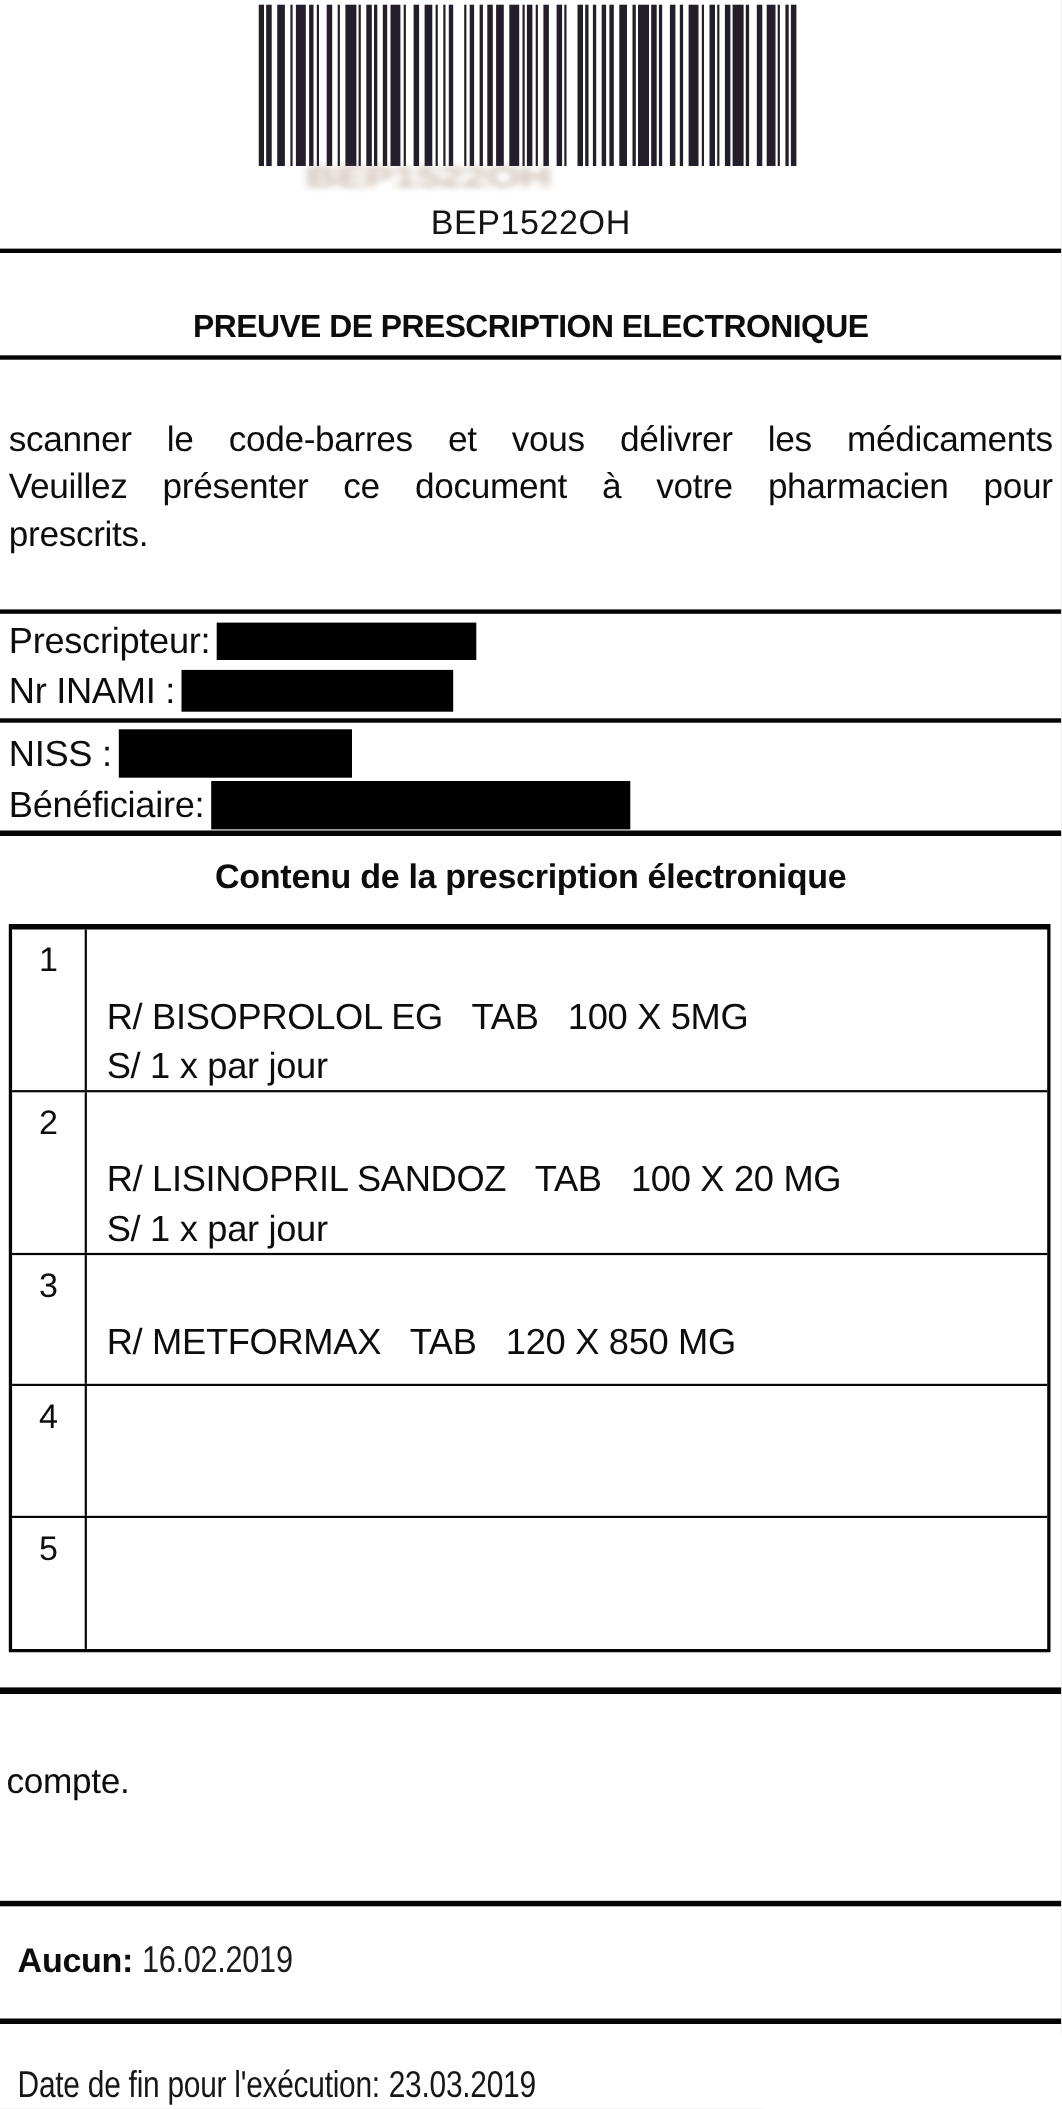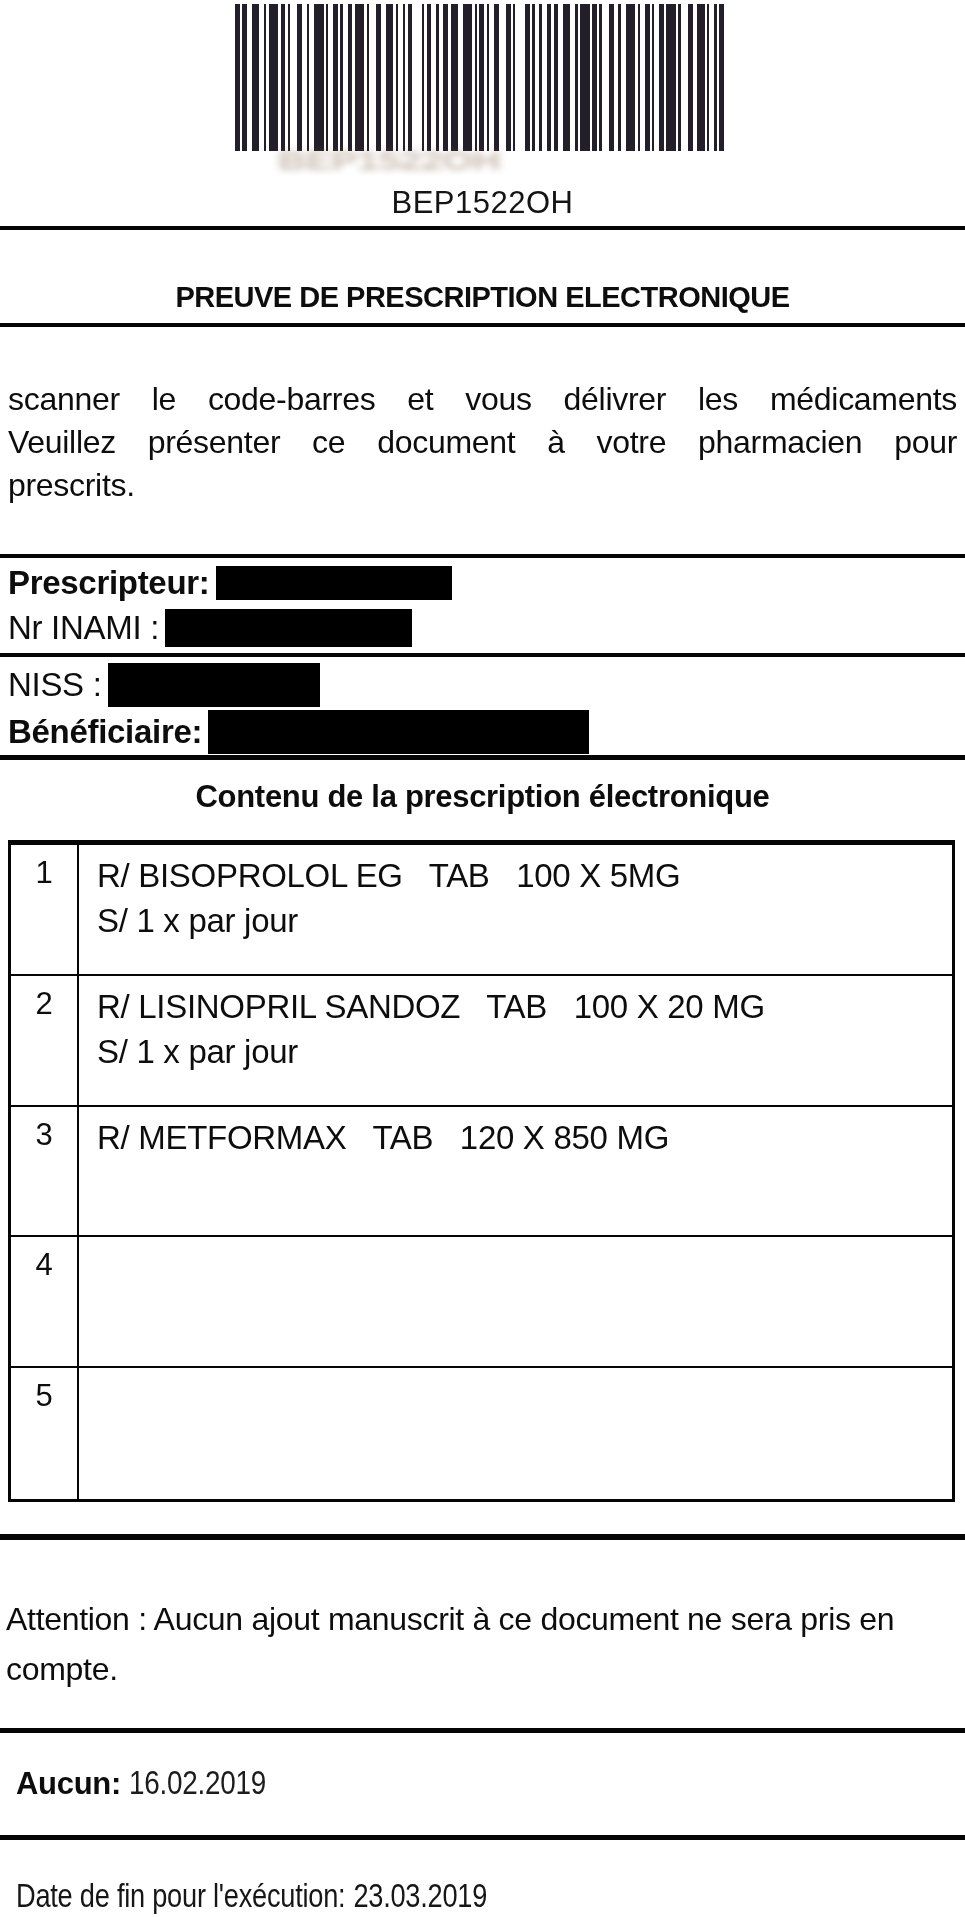--- a/index.html
+++ b/index.html
@@ -35,38 +35,38 @@
   .doc-title{
     position:absolute;left:0;top:253px;width:100%;
     text-align:center;font-weight:700;font-size:29px;letter-spacing:-0.5px;margin-top:28px;
   }
   .intro{position:absolute;left:8px;top:378px;width:949px;font-size:32px;}
   .intro .jline{text-align:justify;text-align-last:justify;height:43px;line-height:43px;}
   .intro .lline{text-align:left;height:43px;line-height:43px;}
   .party{position:absolute;left:8px;width:949px;}
   .party-row{display:flex;align-items:center;}
   .plabel{font-size:33px;white-space:pre;}
-  .bold{font-weight:700;}
+  .bold{font-weight:400;}
   .redact{background:#000;flex:none;}
   .contents-heading{
     position:absolute;left:0;top:779px;width:100%;
     text-align:center;font-weight:700;font-size:31px;
   }
   .rx-table{
     position:absolute;left:8px;top:840px;width:941px;height:654px;
     border:3px solid #050505;border-top-width:5px;
     display:grid;grid-template-rows:repeat(5,1fr);
   }
   .rx-row{display:flex;border-bottom:2px solid #050505;}
   .rx-row:last-child{border-bottom:none;}
   .rx-num{
     width:66px;flex:none;border-right:2px solid #050505;
     font-size:31px;text-align:center;padding-top:10px;
   }
-  .rx-body{flex:1;padding:8px 0 0 18px;font-size:33px;line-height:45px;}
+  .rx-body{flex:1;padding:8px 0 0 18px;font-size:33px;line-height:45px;margin-top:48px;}
   .rx,.sig{white-space:pre-wrap;}
   .warning{position:absolute;left:6px;top:1594px;width:953px;font-size:32px;line-height:50px;}
   .date-row{position:absolute;left:16px;top:1763px;display:flex;align-items:baseline;}
   .date-label{font-size:31px;font-weight:700;}
   .date-value{
     font-size:34px;font-weight:400;color:#1c1c1c;margin-left:8px;
     transform:scaleX(0.82);transform-origin:left center;white-space:nowrap;
   }
   .end-row{
     position:absolute;left:16px;top:1876px;
@@ -274,21 +274,20 @@
       <div class="rx-body">
         <div class="rx"></div>
         <div class="sig"></div>
       </div>
     </div>
   </div>
 
   <div class="hline" style="top:1534px;height:6px;"></div>
 
   <div class="warning">
-    <div>Attention : Aucun ajout manuscrit à ce document ne sera pris en</div>
     <div>compte.</div>
   </div>
 
   <div class="hline" style="top:1728px;height:5px;"></div>
 
   <div class="date-row">
     <span class="date-label">Aucun:</span>
     <span class="date-value">16.02.2019</span>
   </div>
 

